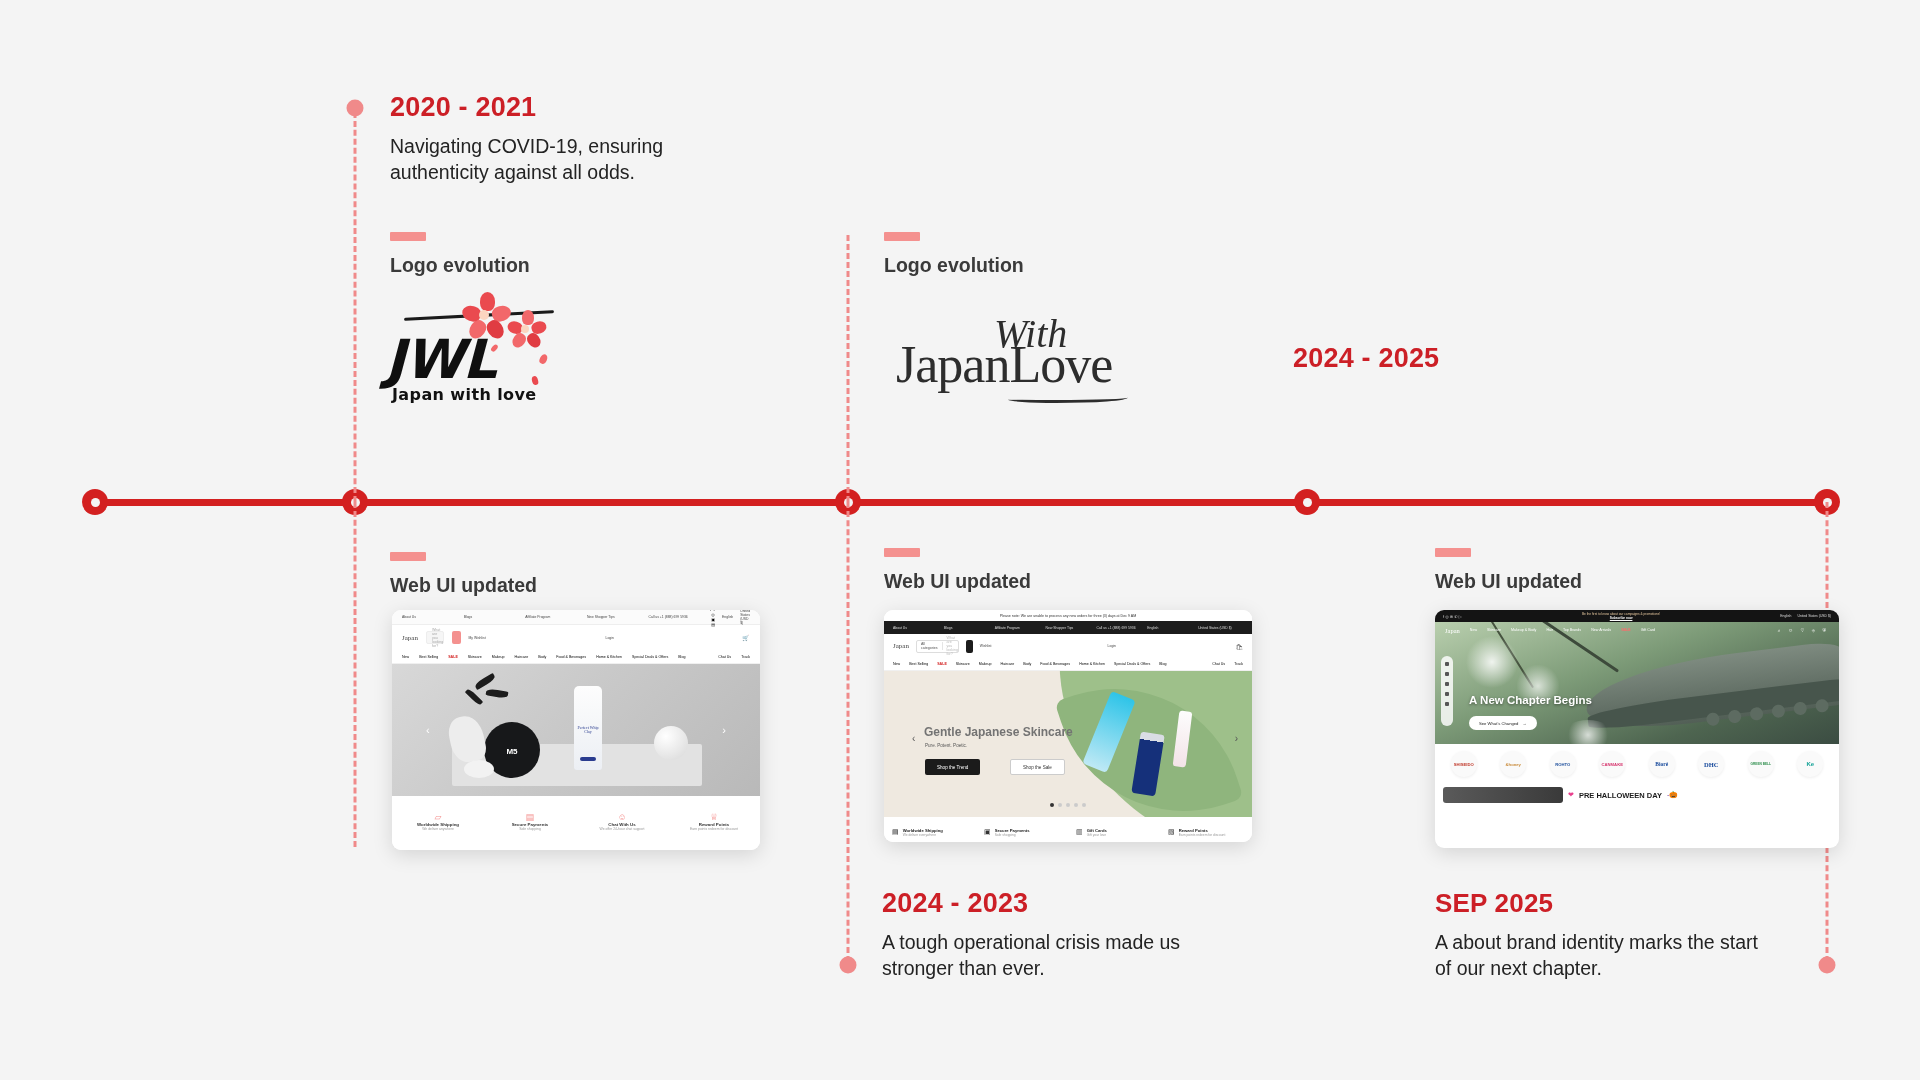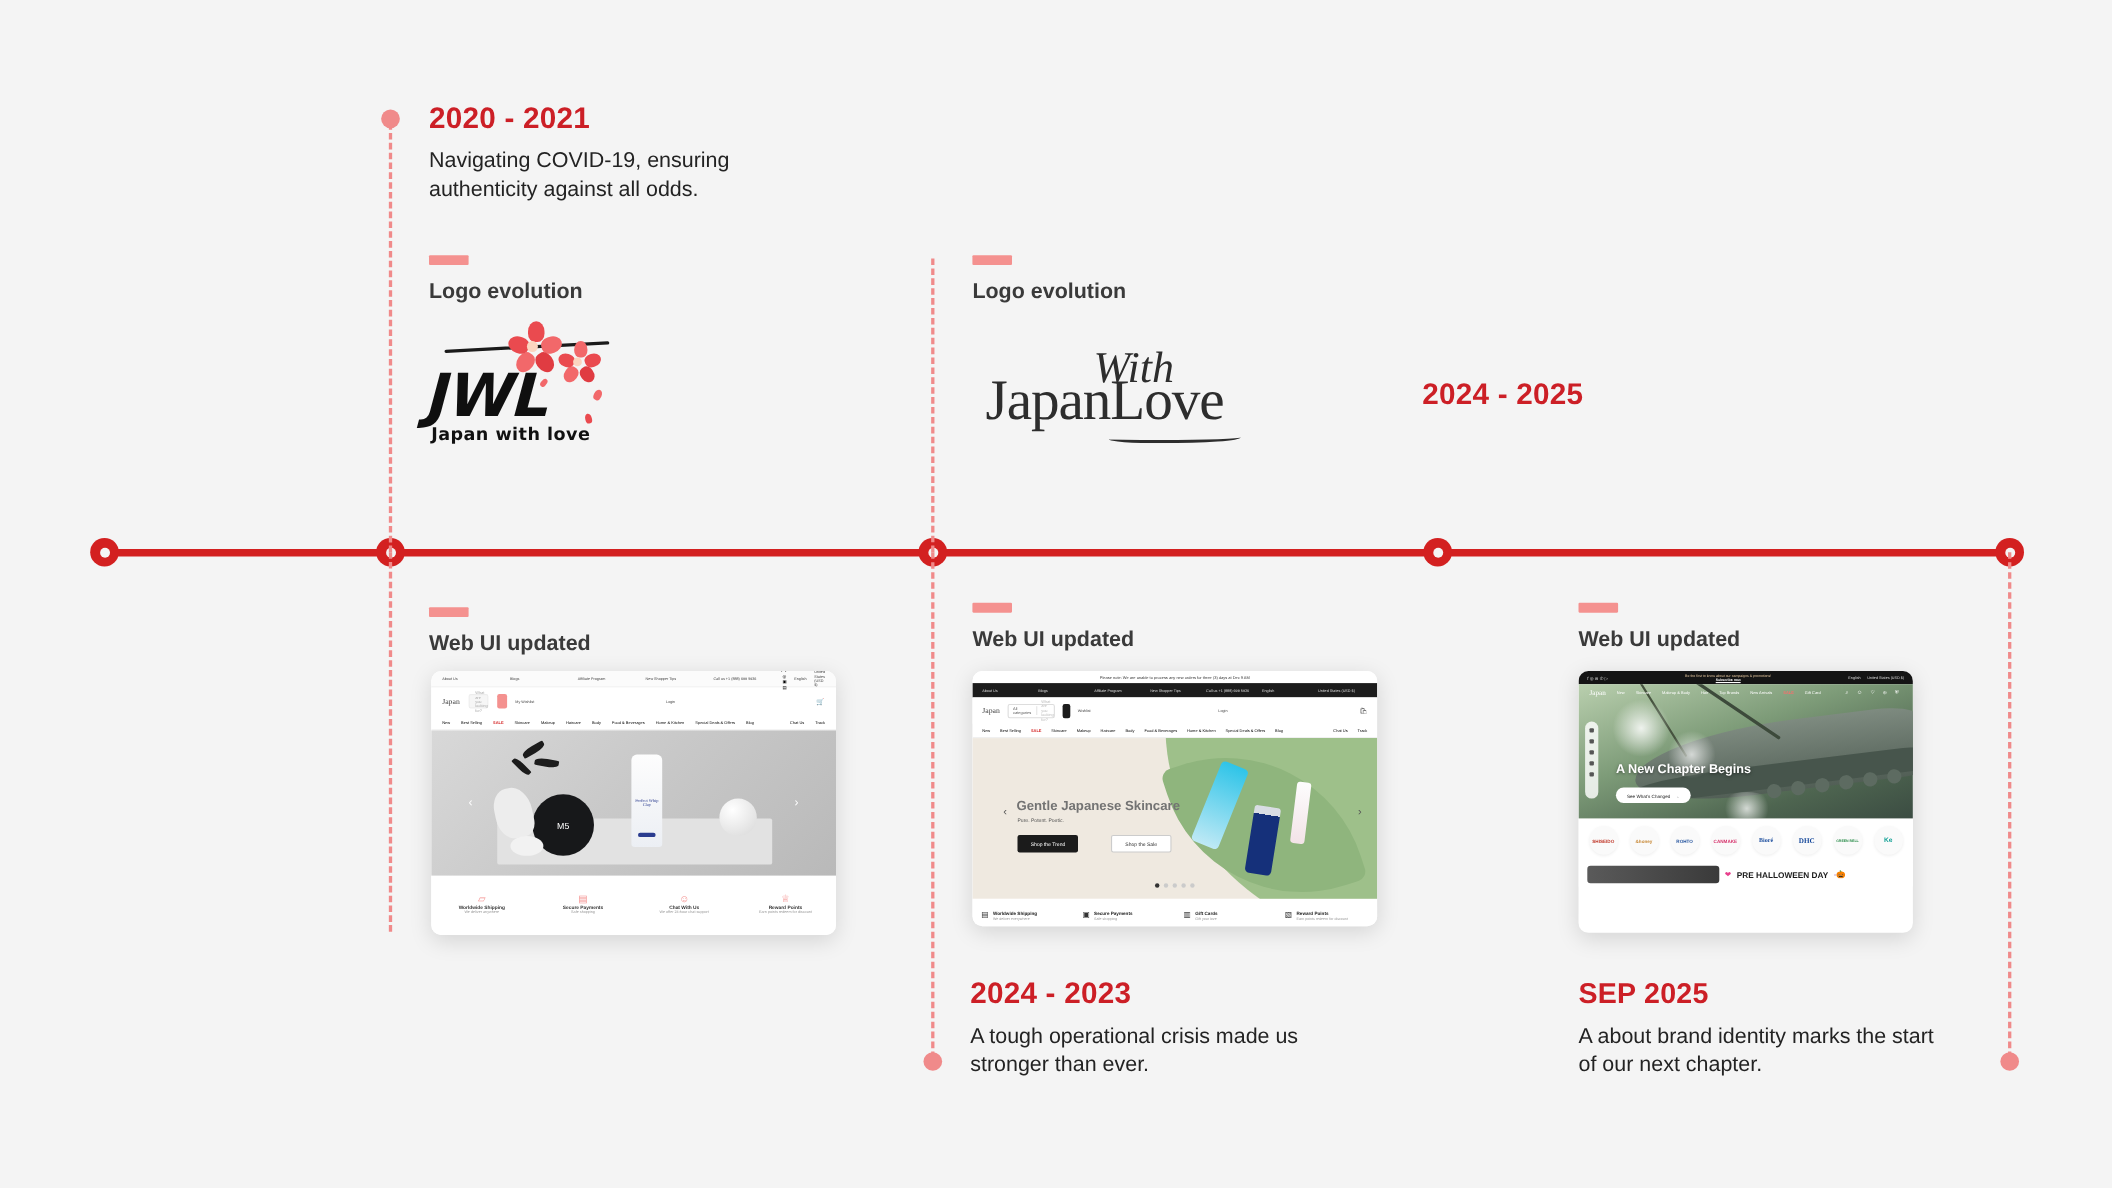--- a/index.html
+++ b/index.html
@@ -274,21 +274,21 @@
       <span class="tiny">Home &amp; Kitchen</span>
       <span class="tiny">Special Deals &amp; Offers</span>
       <span class="tiny">Blog</span>
       <span class="tiny" style="margin-left:auto;">Chat Us</span>
       <span class="tiny">Track</span>
     </div>
     <div class="c1-hero">
       <div style="position:absolute;left:60px;bottom:10px;width:250px;height:42px;background:#e2e2e2;border-radius:2px;"></div>
 
       <div style="position:absolute;left:92px;top:58px;width:56px;height:56px;border-radius:50%;background:#17181a;">
-        <div style="position:absolute;left:50%;top:52%;transform:translate(-50%,-50%);color:#fff;font-size:8px;font-weight:normal;">M5</div>
+        <div style="position:absolute;left:50%;top:52%;transform:translate(-50%,-50%);color:#fff;font-size:8px;font-weight:bold;">M5</div>
       </div>
 
       <div style="position:absolute;left:182px;top:22px;width:28px;height:84px;background:linear-gradient(180deg,#fdfdfd,#eceff4);border-radius:5px 5px 3px 3px;">
         <div style="position:absolute;left:3px;top:40px;width:22px;text-align:center;font-size:4px;color:#2a3c8f;font-family:'Liberation Serif',serif;line-height:1.1;">Perfect Whip Clay</div>
         <div style="position:absolute;left:6px;bottom:9px;width:16px;height:4px;background:#2a3c8f;border-radius:2px;"></div>
       </div>
 
       <div style="position:absolute;left:262px;top:62px;width:34px;height:34px;border-radius:50%;background:radial-gradient(circle at 35% 30%,#fff,#d7d7d7);"></div>
       <div style="position:absolute;left:58px;top:52px;width:34px;height:46px;background:#ededed;border-radius:40% 50% 30% 45%;transform:rotate(-12deg);"></div>
       <div style="position:absolute;left:72px;top:96px;width:30px;height:18px;background:#f2f2f2;border-radius:50%;"></div>
@@ -417,21 +417,21 @@
       <div>
         <span style="font-size:7px;color:#333;">▧</span>
         <span>
           <span style="display:block;font-size:4.2px;font-weight:bold;color:#222;">Reward Points</span>
           <span style="display:block;font-size:3.3px;color:#999;">Earn points redeem for discount</span>
         </span>
       </div>
     </div>
   </div>
 
-  <div class="shot" style="left:1435px; top:610px; width:304px; height:238px;">
+  <div class="shot" style="left:1435px; top:610px; width:404px; height:238px;">
     <div class="c3-top">
       <span style="color:#ddd;font-size:4px;">f ◎ ⊛ ✆ ▷</span>
       <span style="margin:0 auto;text-align:center;">
         <span style="display:block;font-size:3.2px;color:#e8c9a0;">Be the first to know about our campaigns &amp; promotions!</span>
         <span style="display:block;font-size:3.2px;color:#fff;font-weight:bold;text-decoration:underline;">Subscribe now</span>
       </span>
       <span style="color:#ddd;font-size:3.4px;">English</span>
       <span style="color:#ddd;font-size:3.4px;">United States (USD $)</span>
     </div>
 

